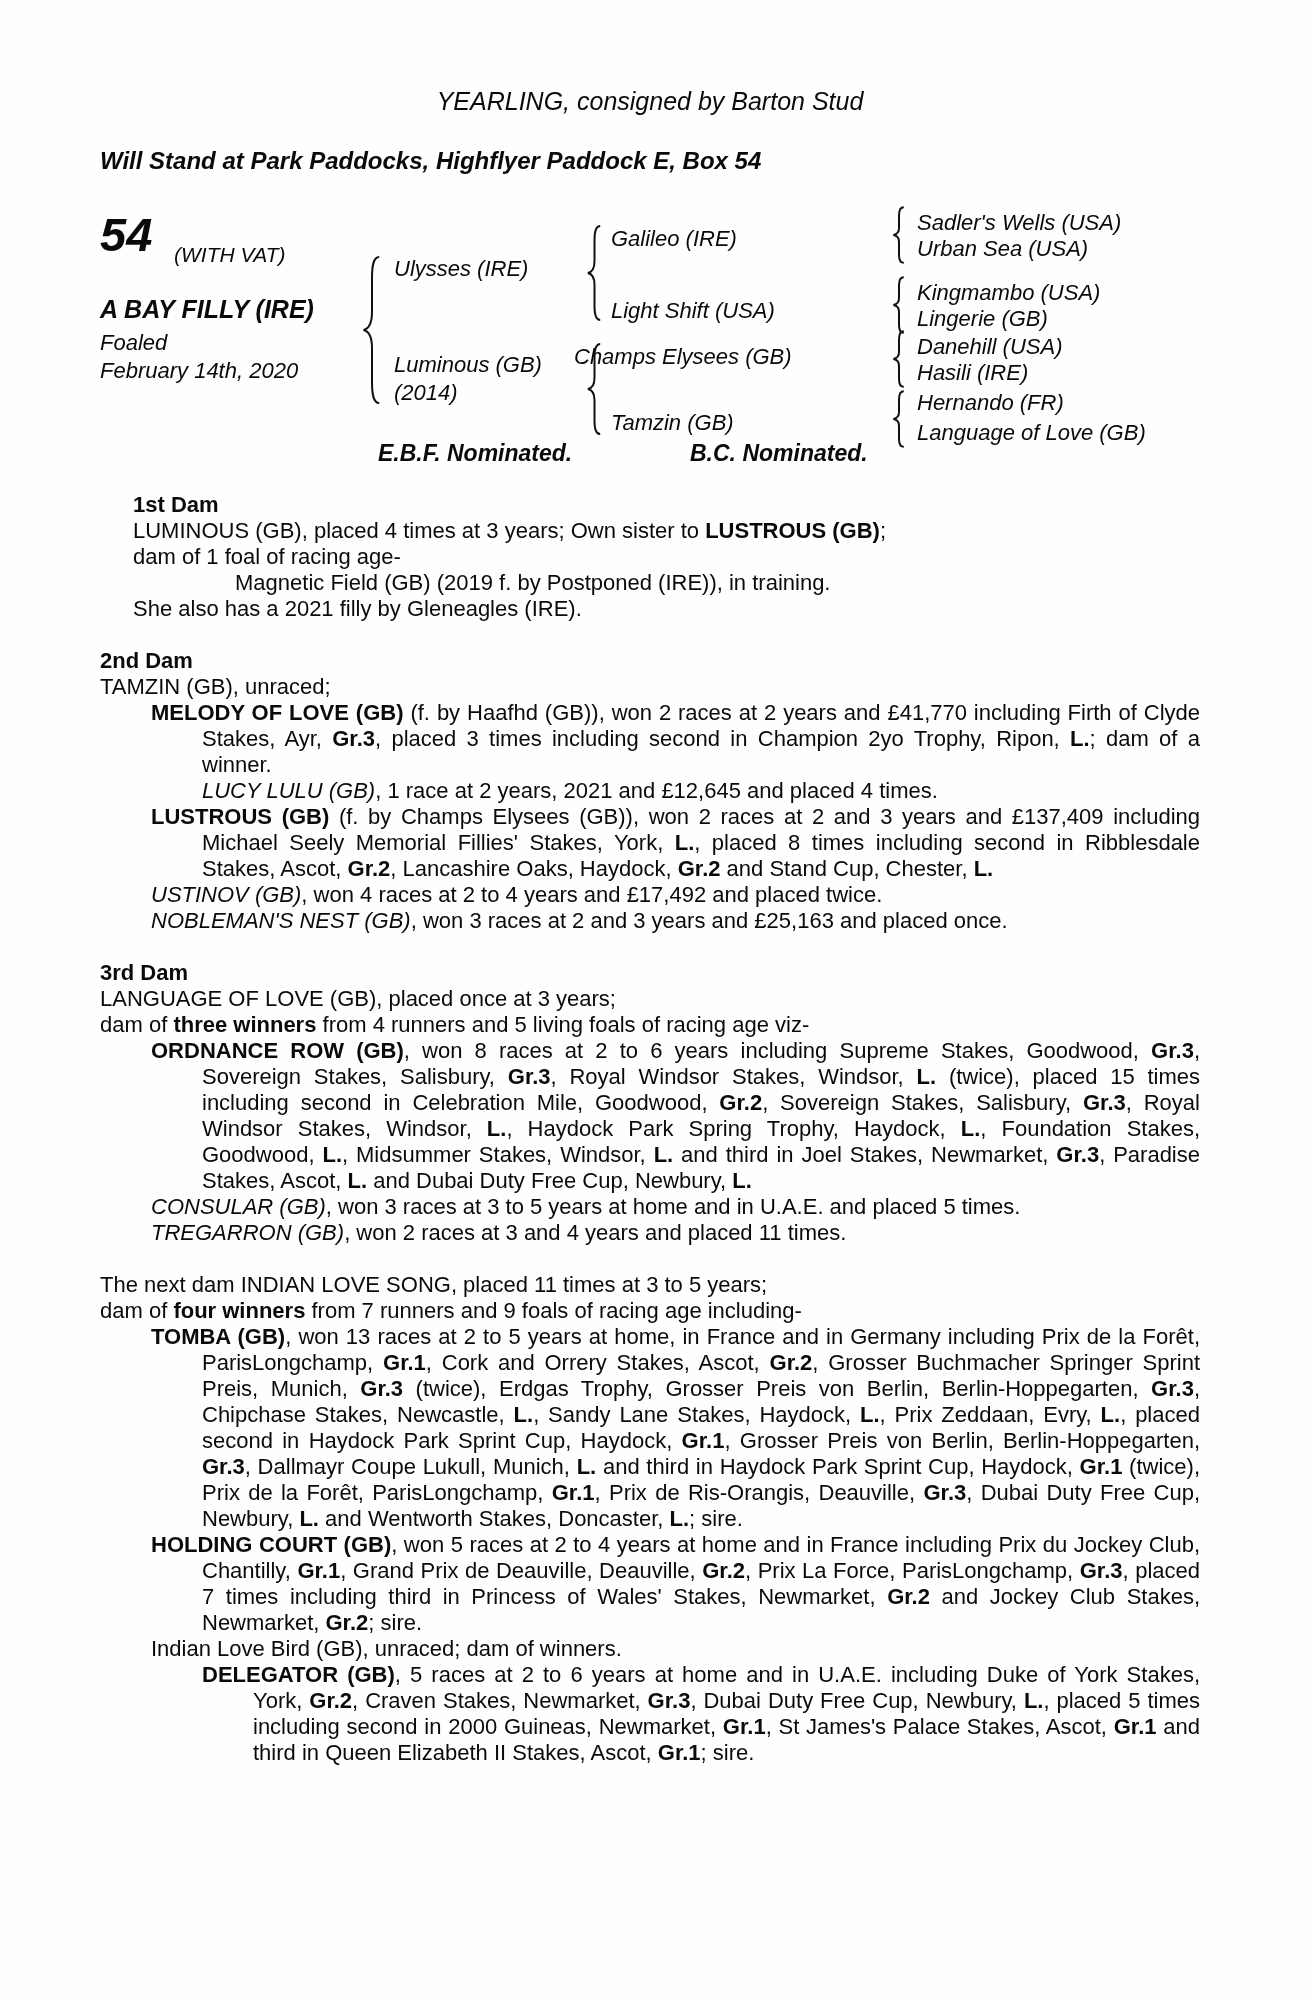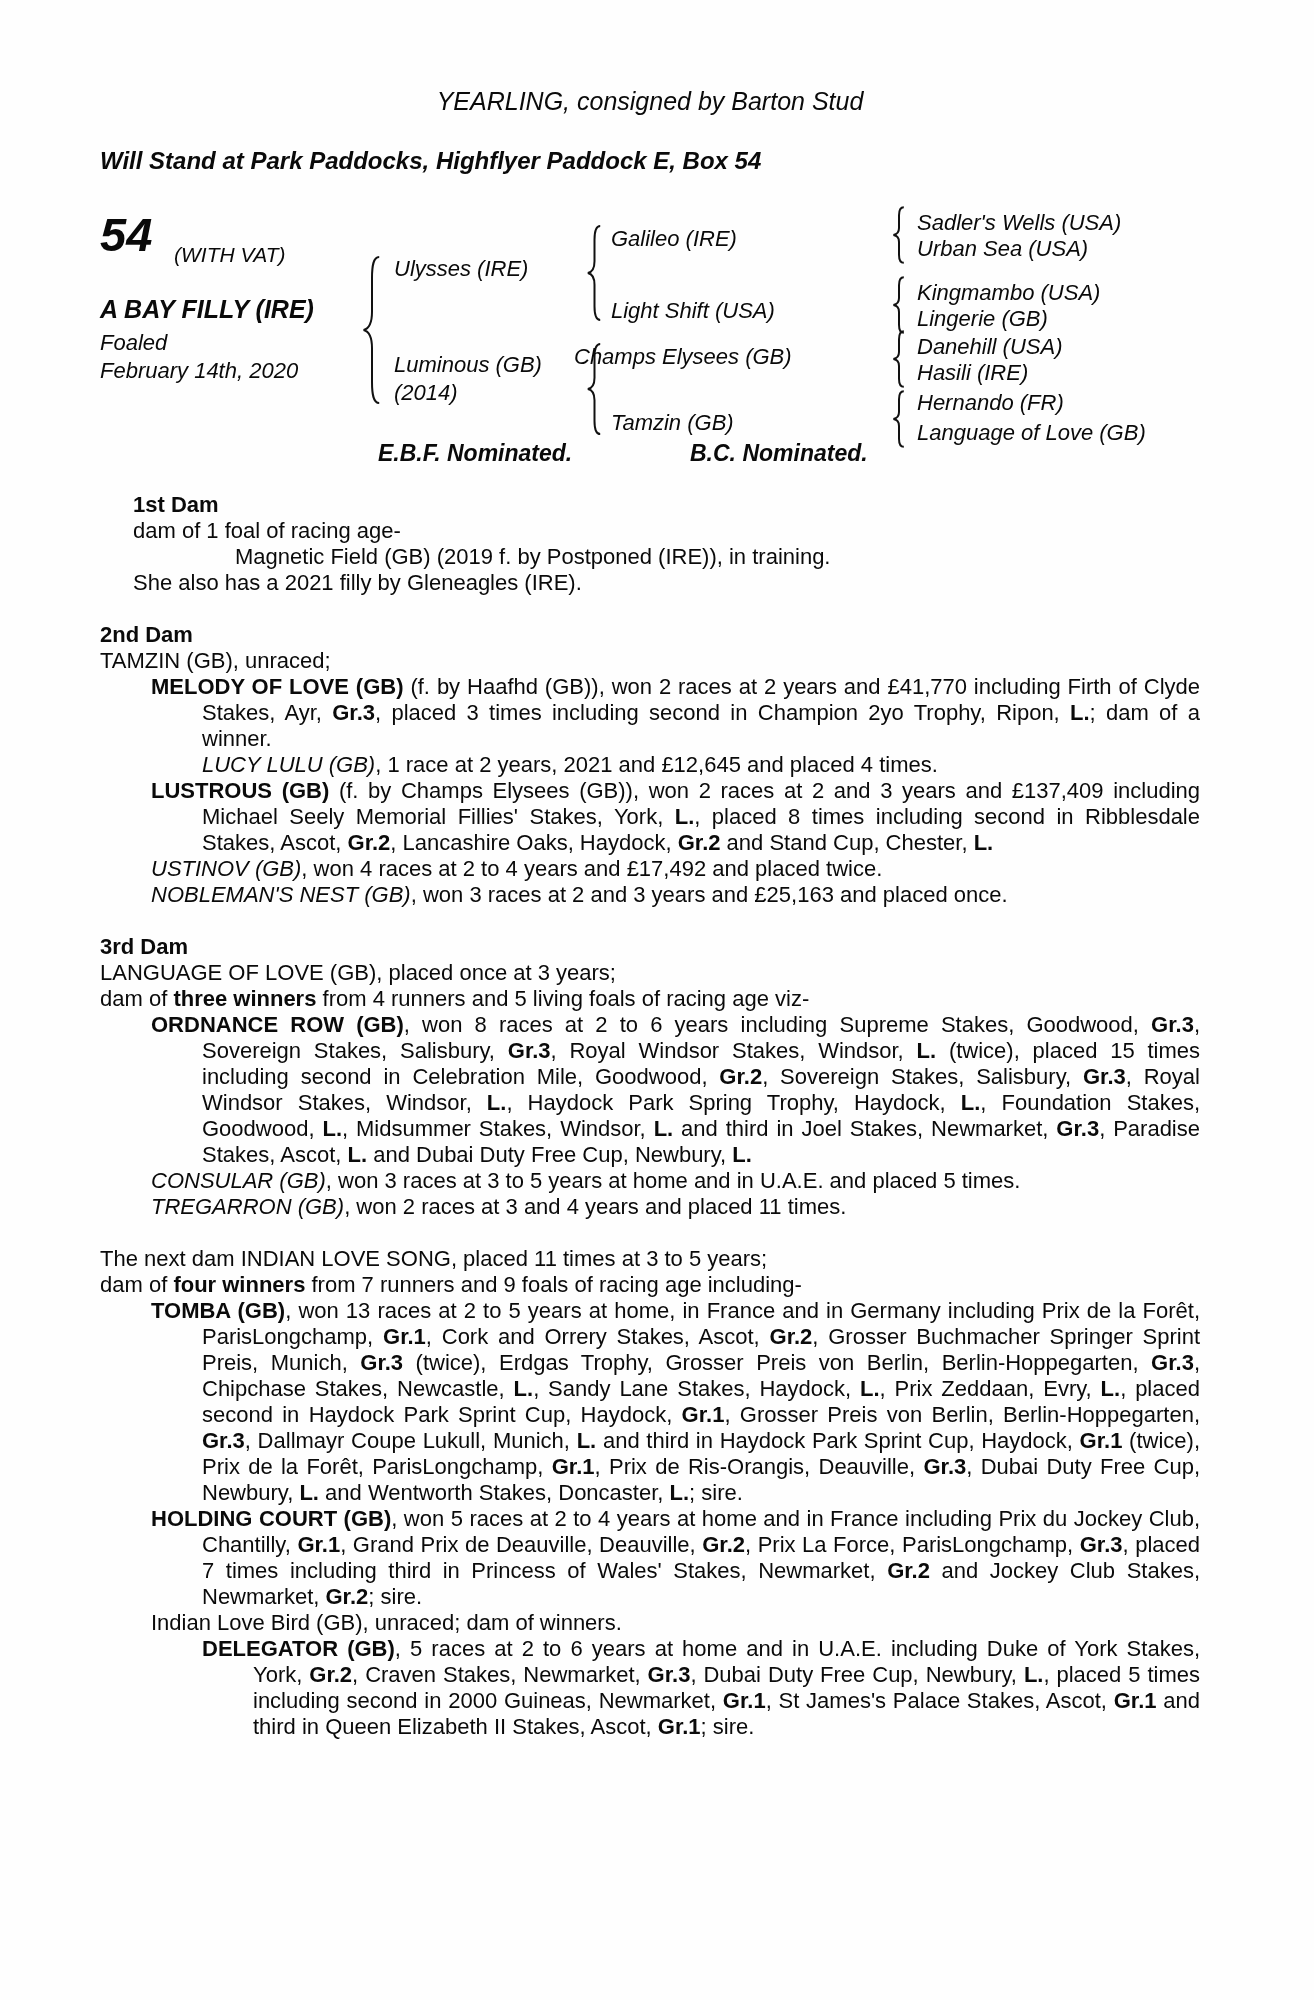--- a/index.html
+++ b/index.html
@@ -108,20 +108,21 @@
     <div class="abs gg6">Hernando (FR)</div>
     <div class="abs gg7">Language of Love (GB)</div>
   </div>
 
   <div class="abs nom-ebf">E.B.F. Nominated.</div>
   <div class="abs nom-bc">B.C. Nominated.</div>
 
   <div class="produce">
       <div class="section">
         <div class="sec-heading">1st Dam</div>
+        <div class="pline lv0"><span>LUMINOUS (GB), placed 4 times at 3 years; Own sister to </span><b>LUSTROUS (GB)</b><span>;</span></div>
         <div class="pline lv0"><span>dam of 1 foal of racing age-</span></div>
         <div class="entry lv2"><span>Magnetic Field (GB) (2019 f. by Postponed (IRE)), in training.</span></div>
         <div class="pline lv0"><span>She also has a 2021 filly by Gleneagles (IRE).</span></div>
       </div>
       <div class="section">
         <div class="sec-heading">2nd Dam</div>
         <div class="pline lv0"><span>TAMZIN (GB), unraced;</span></div>
         <div class="entry lv1"><b>MELODY OF LOVE (GB)</b><span> (f. by Haafhd (GB)), won 2 races at 2 years and £41,770 including Firth of Clyde Stakes, Ayr, </span><b>Gr.3</b><span>, placed 3 times including second in Champion 2yo Trophy, Ripon, </span><b>L.</b><span>; dam of a winner.</span></div>
         <div class="entry lv2"><i>LUCY LULU (GB)</i><span>, 1 race at 2 years, 2021 and £12,645 and placed 4 times.</span></div>
         <div class="entry lv1"><b>LUSTROUS (GB)</b><span> (f. by Champs Elysees (GB)), won 2 races at 2 and 3 years and £137,409 including Michael Seely Memorial Fillies' Stakes, York, </span><b>L.</b><span>, placed 8 times including second in Ribblesdale Stakes, Ascot, </span><b>Gr.2</b><span>, Lancashire Oaks, Haydock, </span><b>Gr.2</b><span> and Stand Cup, Chester, </span><b>L.</b></div>

